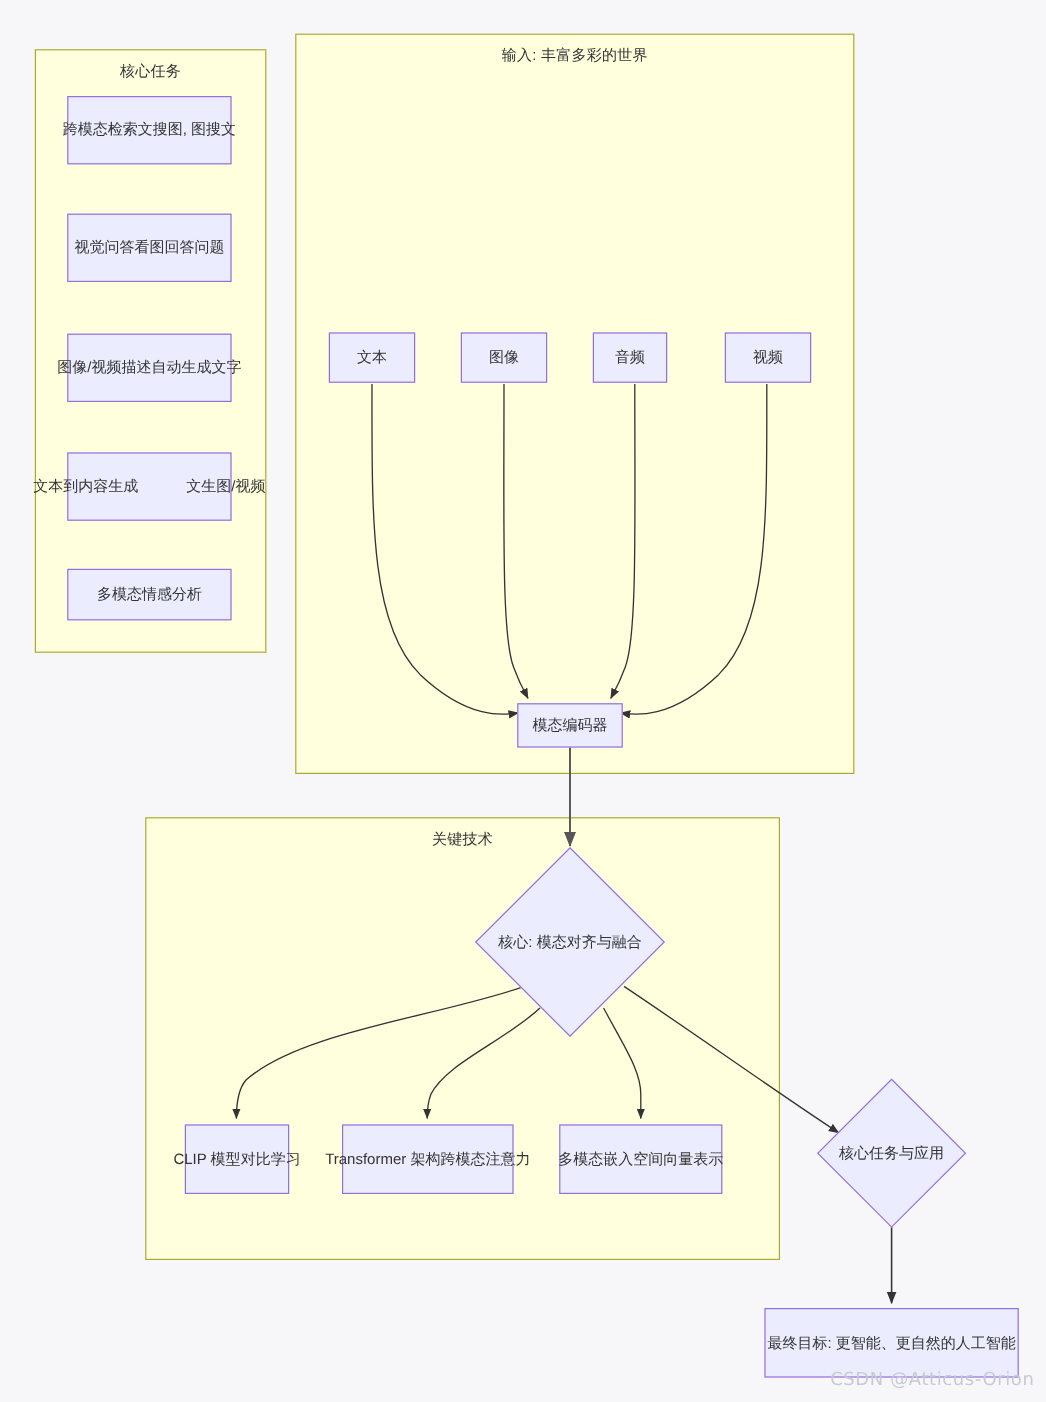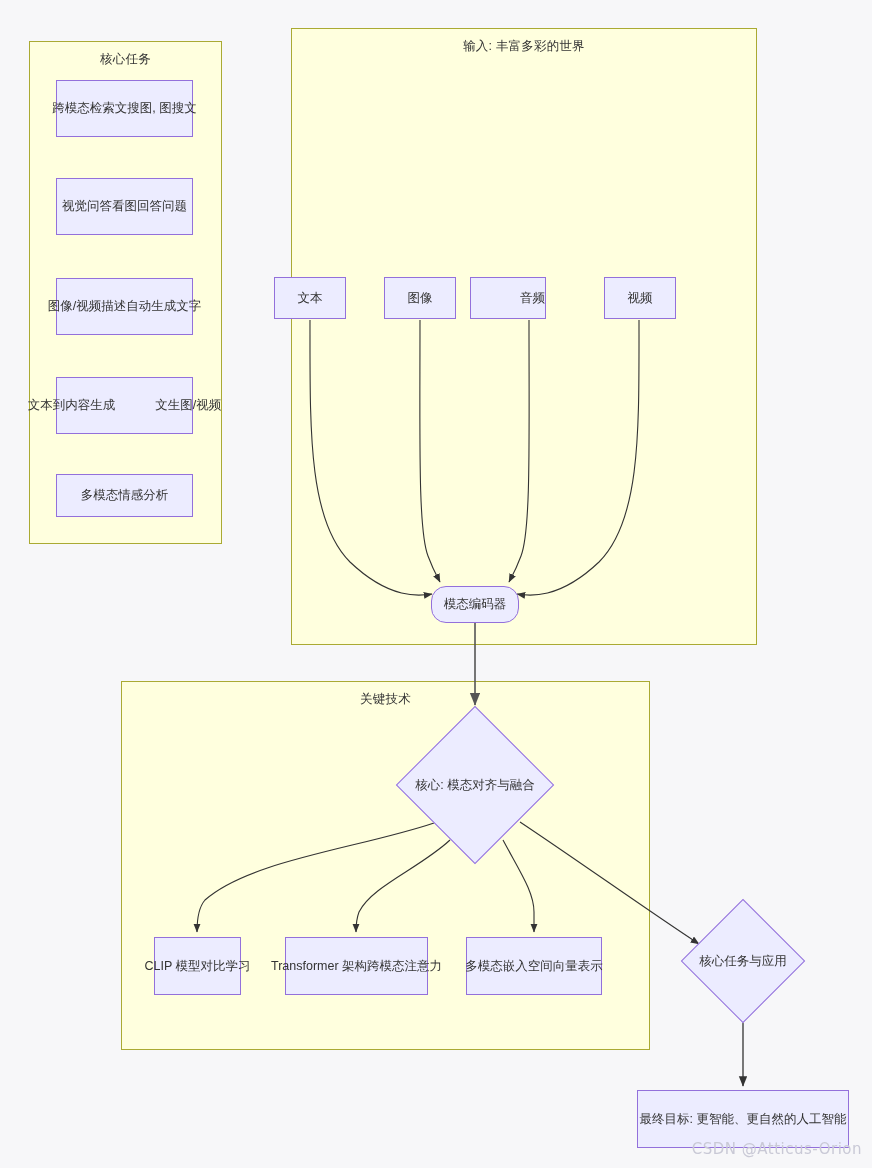--- a/index.html
+++ b/index.html
@@ -49,21 +49,21 @@
     display: flex;
     flex-direction: row;
     align-items: center;
     justify-content: center;
     z-index: 2;
     color: #333333;
     font-size: 12.5px;
     line-height: 19px;
     text-align: center;
   }
-  .node.rounded { border-radius: 15px; }
+  .node.rounded { border-radius: 0; }
   .node .line { white-space: nowrap; }
 
   .diamond-wrap {
     position: absolute;
     z-index: 2;
     display: flex;
     align-items: center;
     justify-content: center;
   }
   .diamond-shape {
@@ -147,31 +147,31 @@
 
   <div class="node" style="left:56px; top:377px; width:137px; height:57px;gap:40px;">
     <span class="line">文本到内容生成</span>
     <span class="line">文生图/视频</span>
   </div>
 
   <div class="node" style="left:56px; top:474px; width:137px; height:43px;">
     <span class="line">多模态情感分析</span>
   </div>
 
-  <div class="cluster" style="left:246px; top:28px; width:466px; height:617px;margin-left:45px;">
+  <div class="cluster" style="left:246px; top:28px; width:466px; height:617px;">
     <div class="cluster-title">输入: 丰富多彩的世界</div>
   </div>
 
   <div class="node" style="left:274px; top:277px; width:72px; height:42px;text-align:right;">
     <span class="line">文本</span>
   </div>
   <div class="node" style="left:384px; top:277px; width:72px; height:42px;">
     <span class="line">图像</span>
   </div>
-  <div class="node" style="left:470px; top:277px; width:76px; height:42px;justify-content:flex-end;">
+  <div class="node" style="left:494px; top:277px; width:62px; height:42px;">
     <span class="line">音频</span>
   </div>
   <div class="node" style="left:604px; top:277px; width:72px; height:42px;">
     <span class="line">视频</span>
   </div>
 
   <div class="node rounded" style="left:431px; top:586px; width:88px; height:37px;">
     <span class="line">模态编码器</span>
   </div>
 

